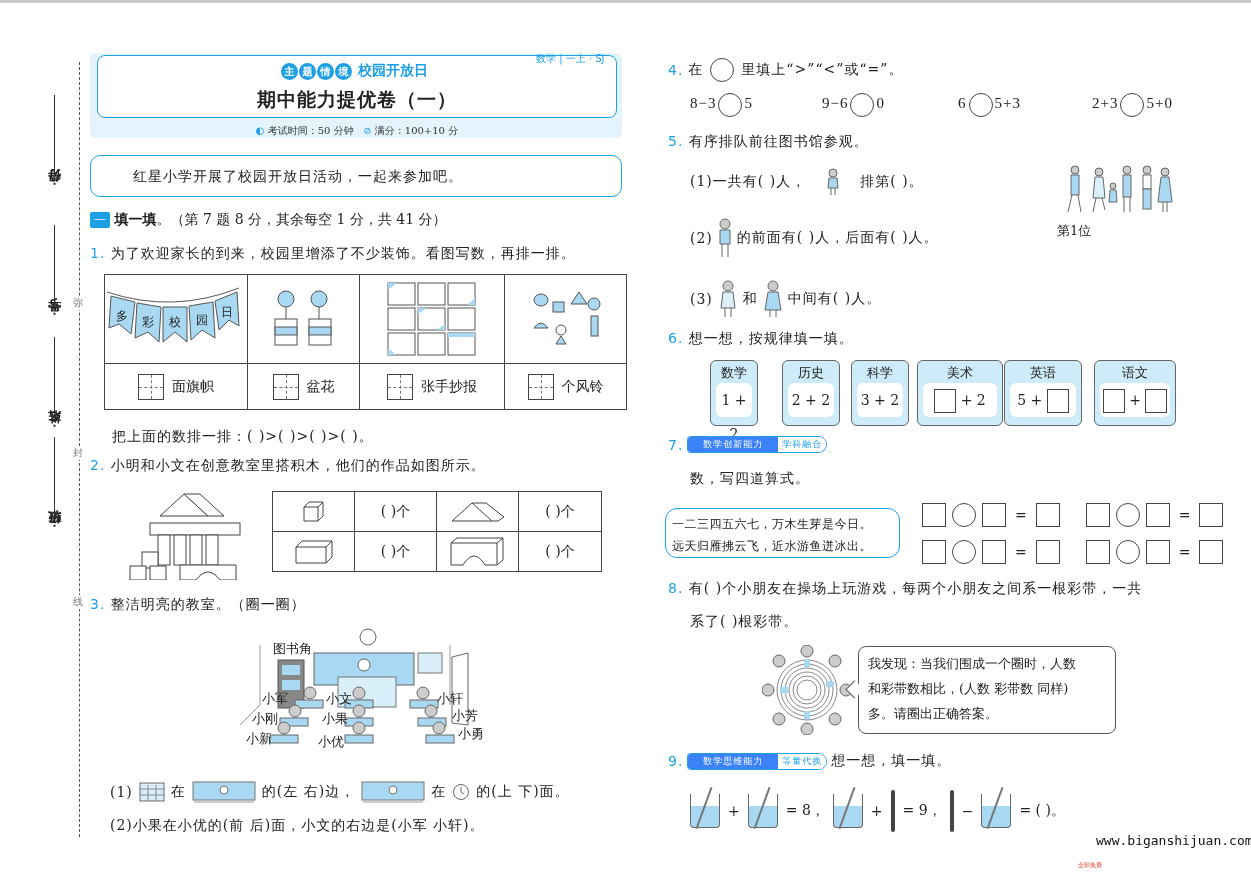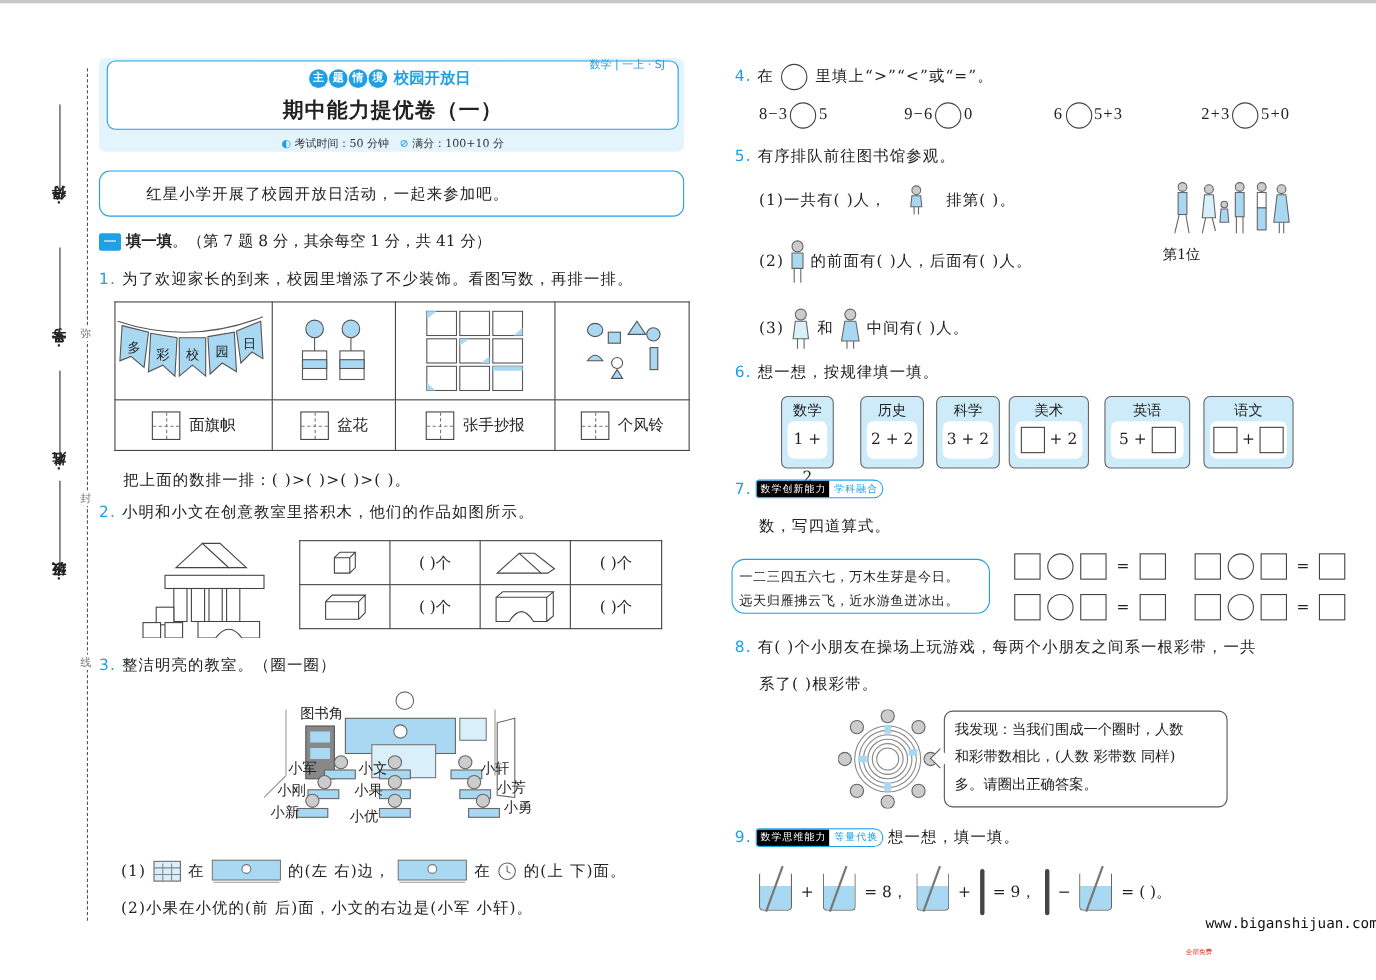--- a/index.html
+++ b/index.html
@@ -57,21 +57,21 @@
   .circle { display: inline-block; width: 24px; height: 24px; border: 1.2px solid #444; border-radius: 50%; vertical-align: middle; margin: 0 2px; }
   .sq { display: inline-block; width: 24px; height: 24px; border: 1.2px solid #444; vertical-align: middle; }
 
   
   .card { position: absolute; top: 360px; height: 66px; background: #cdebf8; border: 1.3px solid #666; border-radius: 6px; text-align: center; }
   .card .t { font-size: 13px; padding-top: 3px; height: 22px; }
   .card .b { margin: 0 5px; background: #fff; border-radius: 6px; height: 34px; line-height: 34px; font-size: 14px; }
   .card .b .sq { width: 22px; height: 24px; background: #fff; }
 
   .badge-pill { display: inline-flex; border-radius: 4px 10px 10px 4px; border: 1.2px solid #1ea0e6; overflow: hidden; vertical-align: middle; font-family: "DejaVu Sans", sans-serif; font-size: 9px; }
-  .badge-pill .a { background: #000000; color: #fff; padding: 1px 3px; }
+  .badge-pill .a { background: #3b82f6; color: #fff; padding: 1px 15px; }
   .badge-pill .b2 { color: #1ea0e6; background: #fff; padding: 1px 4px; }
 
   .poem-box { position: absolute; left: 665px; top: 508px; width: 235px; height: 50px; border: 1.5px solid #1ea0e6; border-radius: 12px;
               font-size: 12px; padding: 4px 0 0 6px; line-height: 22px; letter-spacing: 0.5px; }
 
   .speech { position: absolute; left: 858px; top: 646px; width: 258px; height: 88px; border: 1.3px solid #555; border-radius: 8px;
             font-size: 13px; line-height: 25px; padding: 4px 0 0 9px; }
   .speech::before { content: ""; position: absolute; left: -11px; top: 36px; width: 12px; height: 12px; background: #fff;
                     border-left: 1.3px solid #555; border-bottom: 1.3px solid #555; transform: rotate(45deg); }
 
@@ -437,21 +437,21 @@
     <div class="b">1 + 2</div>
   </div>
 <div class="card" style="left:782px;width:58px">
     <div class="t">历史</div>
     <div class="b">2 + 2</div>
   </div>
 <div class="card" style="left:851px;width:58px">
     <div class="t">科学</div>
     <div class="b">3 + 2</div>
   </div>
-<div class="card" style="left:917px;width:73px">
+<div class="card" style="left:917px;width:86px">
     <div class="t">美术</div>
     <div class="b"><span class="sq"></span> <span>+ 2</span></div>
   </div>
 <div class="card" style="left:1004px;width:78px">
     <div class="t">英语</div>
     <div class="b"><span>5 +</span> <span class="sq"></span></div>
   </div>
 <div class="card" style="left:1094px;width:82px">
     <div class="t">语文</div>
     <div class="b"><span class="sq"></span> <span>+</span> <span class="sq"></span></div>

